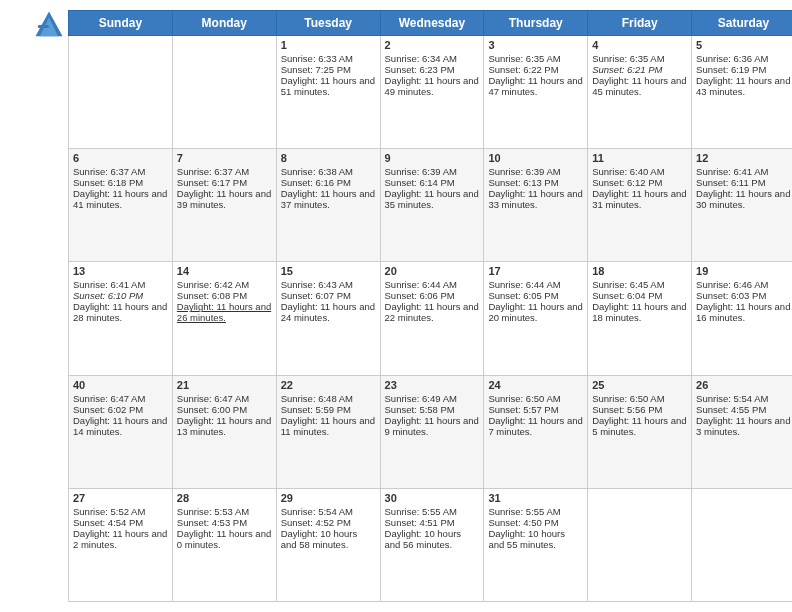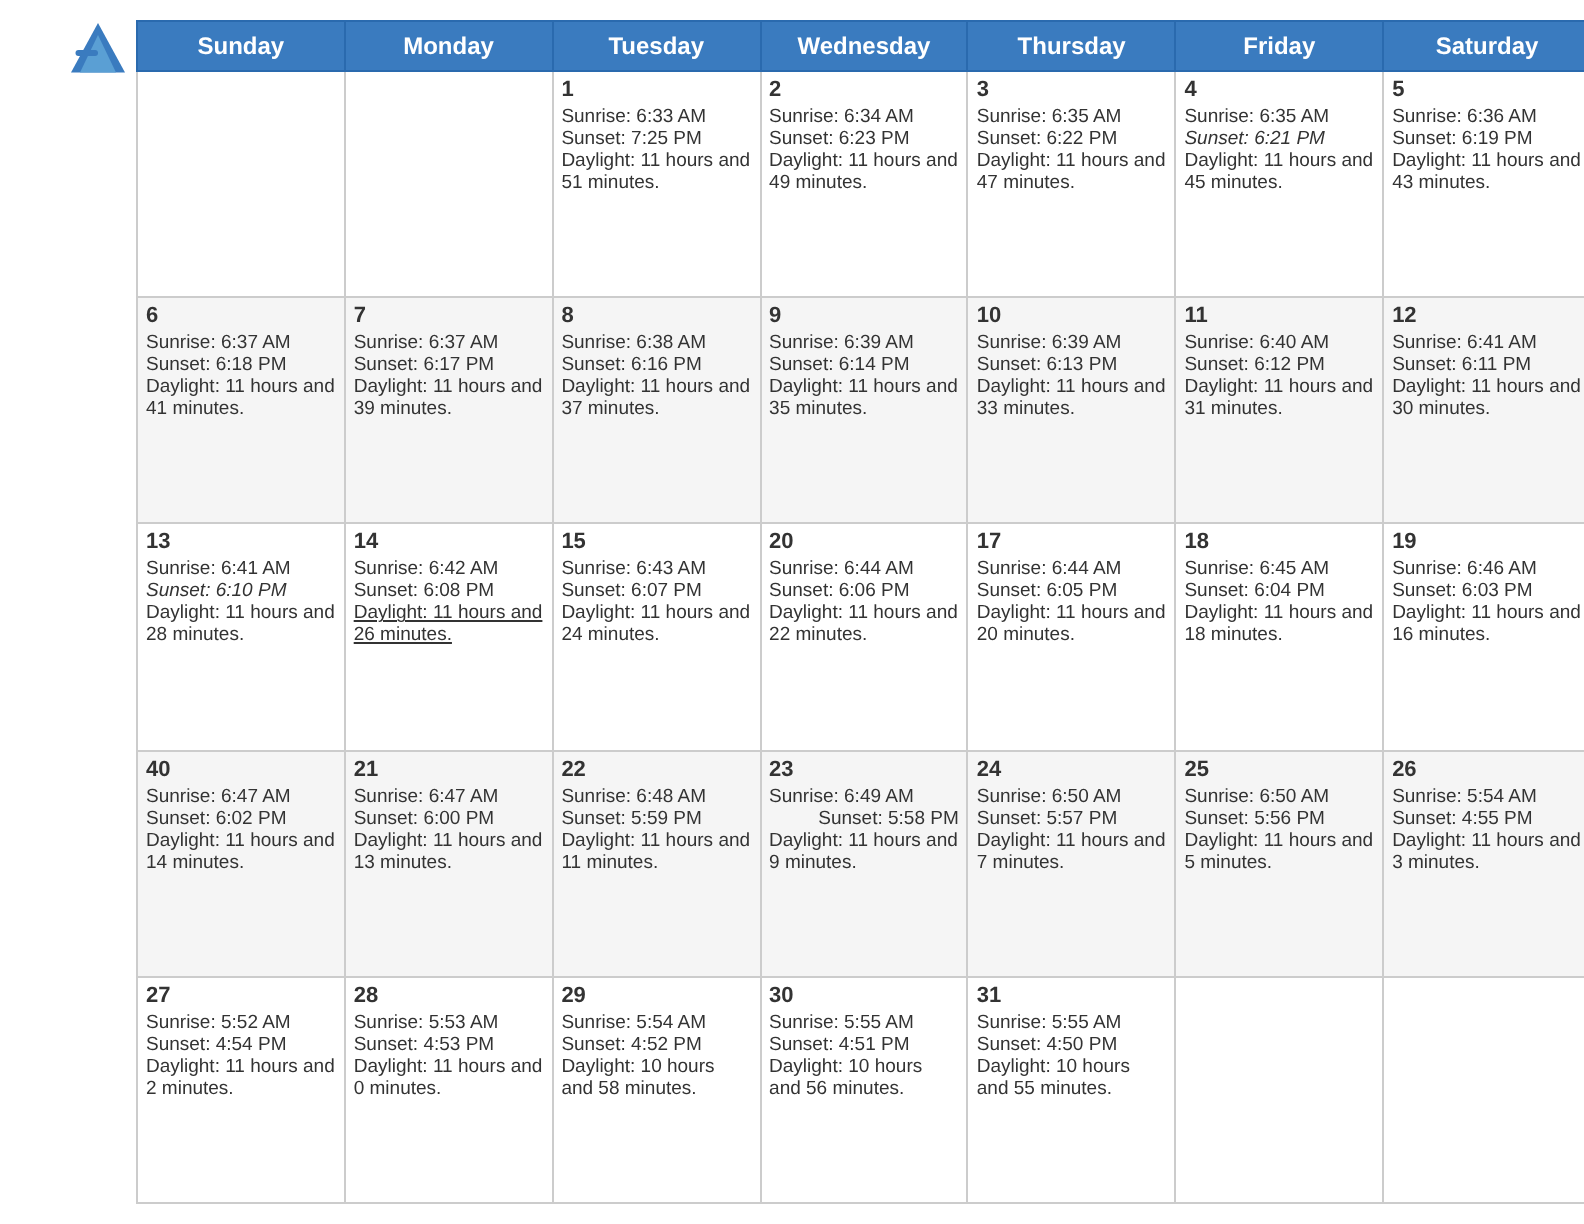--- a/index.html
+++ b/index.html
@@ -264,21 +264,21 @@
           </td>
           <td>
             <span class="day-num">22</span>
             <span style="display: block;">Sunrise: 6:48 AM</span>
             <span style="display: block;">Sunset: 5:59 PM</span>
             <span style="display: block;">Daylight: 11 hours and 11 minutes.</span>
           </td>
           <td>
             <span class="day-num">23</span>
             <span style="display: block;">Sunrise: 6:49 AM</span>
-            <span style="display: block; text-align: right;">Sunset: 5:58 PM</span>
+            <span style="display: block;">Sunset: 5:58 PM</span>
             <span style="display: block;">Daylight: 11 hours and 9 minutes.</span>
           </td>
           <td>
             <span class="day-num">24</span>
             <span style="display: block;">Sunrise: 6:50 AM</span>
             <span style="display: block;">Sunset: 5:57 PM</span>
             <span style="display: block;">Daylight: 11 hours and 7 minutes.</span>
           </td>
           <td>
             <span class="day-num">25</span>

